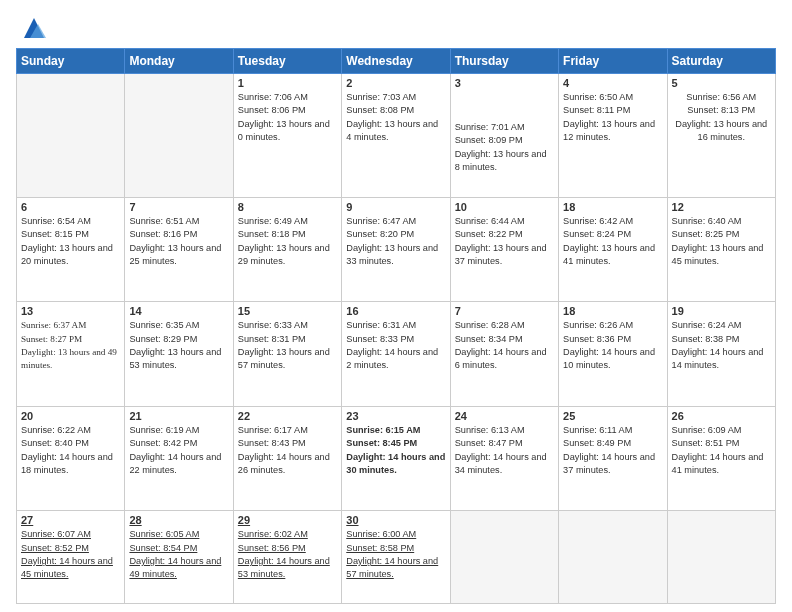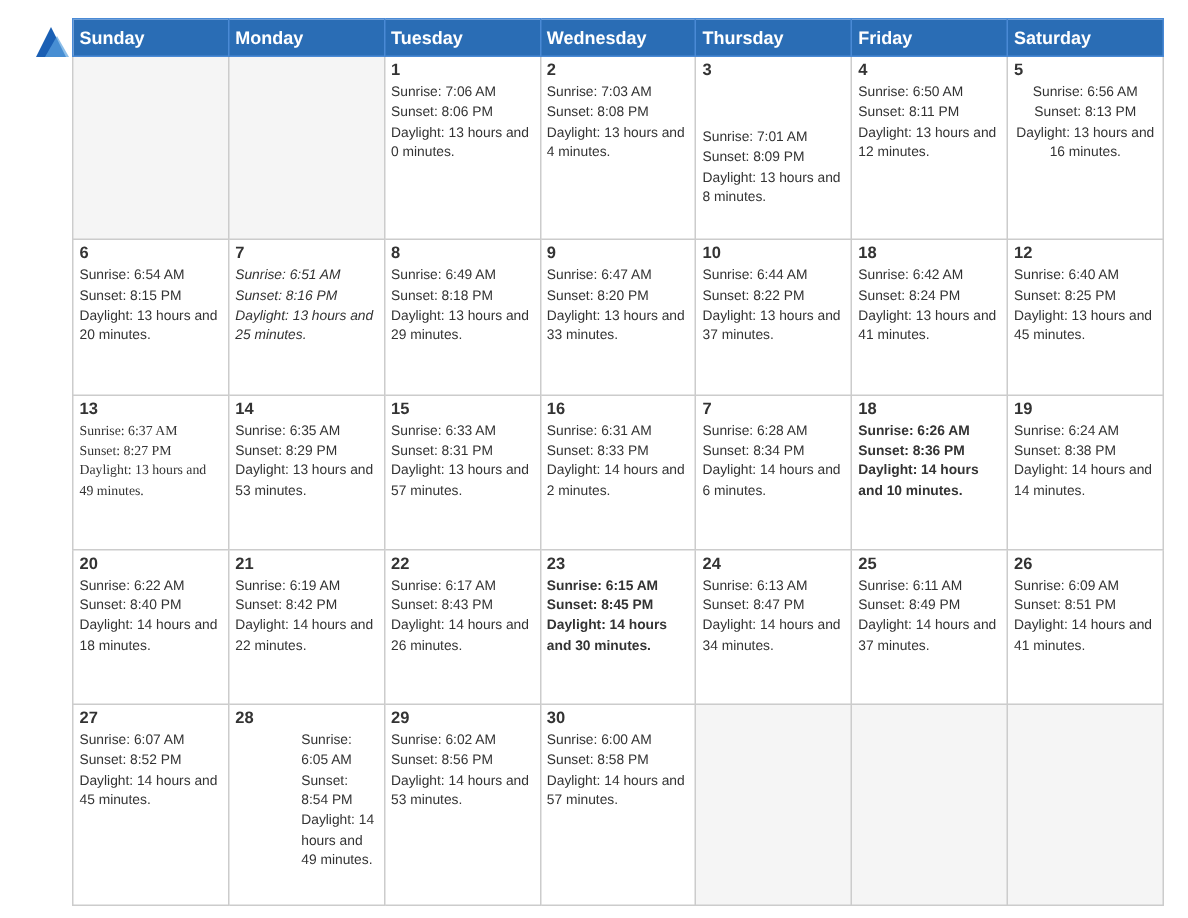--- a/index.html
+++ b/index.html
@@ -8,21 +8,21 @@
       height: 612px;
       font-family: Arial, sans-serif;
       background: #fff;
       overflow: hidden;
     }
     .page {
       width: 792px;
       height: 612px;
       padding: 12px 16px 8px 16px;
       display: flex;
-      flex-direction: row;
+      flex-direction: column;
     }
     .header {
       display: flex;
       align-items: flex-start;
       justify-content: space-between;
       margin-bottom: 6px;
     }
     .logo {
       display: flex;
       align-items: center;
@@ -99,20 +99,21 @@
     }
     .sun-info {
       line-height: 1.45;
       font-size: 9.2px;
     }
     tr.week-row td {
       height: 88px;
     }
     .last-row td {
       height: 78px;
+      text-decoration: underline;
     }
   </style>
 </head>
 <body>
 
 <div class="page">
   <div class="header">
     <div class="logo">
       <div class="logo-text">
         <span class="logo-general"></span>
@@ -178,21 +179,21 @@
         </tr>
         <tr class="week-row">
           <td>
             <span class="day-num">6</span>
             <div class="sun-info" style="white-space: pre-line;">Sunrise: 6:54 AM
 Sunset: 8:15 PM
 Daylight: 13 hours and 20 minutes.</div>
           </td>
           <td>
             <span class="day-num">7</span>
-            <div class="sun-info" style="white-space: pre-line; font-style: italic;">Sunrise: 6:51 AM
+            <div class="sun-info" style="white-space: pre-line;">Sunrise: 6:51 AM
 Sunset: 8:16 PM
 Daylight: 13 hours and 25 minutes.</div>
           </td>
           <td>
             <span class="day-num">8</span>
             <div class="sun-info" style="white-space: pre-line;">Sunrise: 6:49 AM
 Sunset: 8:18 PM
 Daylight: 13 hours and 29 minutes.</div>
           </td>
           <td>
@@ -246,21 +247,21 @@
 Daylight: 14 hours and 2 minutes.</div>
           </td>
           <td>
             <span class="day-num">7</span>
             <div class="sun-info" style="white-space: pre-line;">Sunrise: 6:28 AM
 Sunset: 8:34 PM
 Daylight: 14 hours and 6 minutes.</div>
           </td>
           <td>
             <span class="day-num">18</span>
-            <div class="sun-info" style="white-space: pre-line; font-weight: bold;">Sunrise: 6:26 AM
+            <div class="sun-info" style="white-space: pre-line;">Sunrise: 6:26 AM
 Sunset: 8:36 PM
 Daylight: 14 hours and 10 minutes.</div>
           </td>
           <td>
             <span class="day-num">19</span>
             <div class="sun-info" style="white-space: pre-line;">Sunrise: 6:24 AM
 Sunset: 8:38 PM
 Daylight: 14 hours and 14 minutes.</div>
           </td>
         </tr>
@@ -310,21 +311,21 @@
         </tr>
         <tr class="last-row">
           <td>
             <span class="day-num">27</span>
             <div class="sun-info" style="white-space: pre-line;">Sunrise: 6:07 AM
 Sunset: 8:52 PM
 Daylight: 14 hours and 45 minutes.</div>
           </td>
           <td>
             <span class="day-num">28</span>
-            <div class="sun-info" style="white-space: pre-line; margin-left: 44px;">Sunrise: 6:05 AM
+            <div class="sun-info" style="white-space: pre-line;">Sunrise: 6:05 AM
 Sunset: 8:54 PM
 Daylight: 14 hours and 49 minutes.</div>
           </td>
           <td>
             <span class="day-num">29</span>
             <div class="sun-info" style="white-space: pre-line;">Sunrise: 6:02 AM
 Sunset: 8:56 PM
 Daylight: 14 hours and 53 minutes.</div>
           </td>
           <td>

